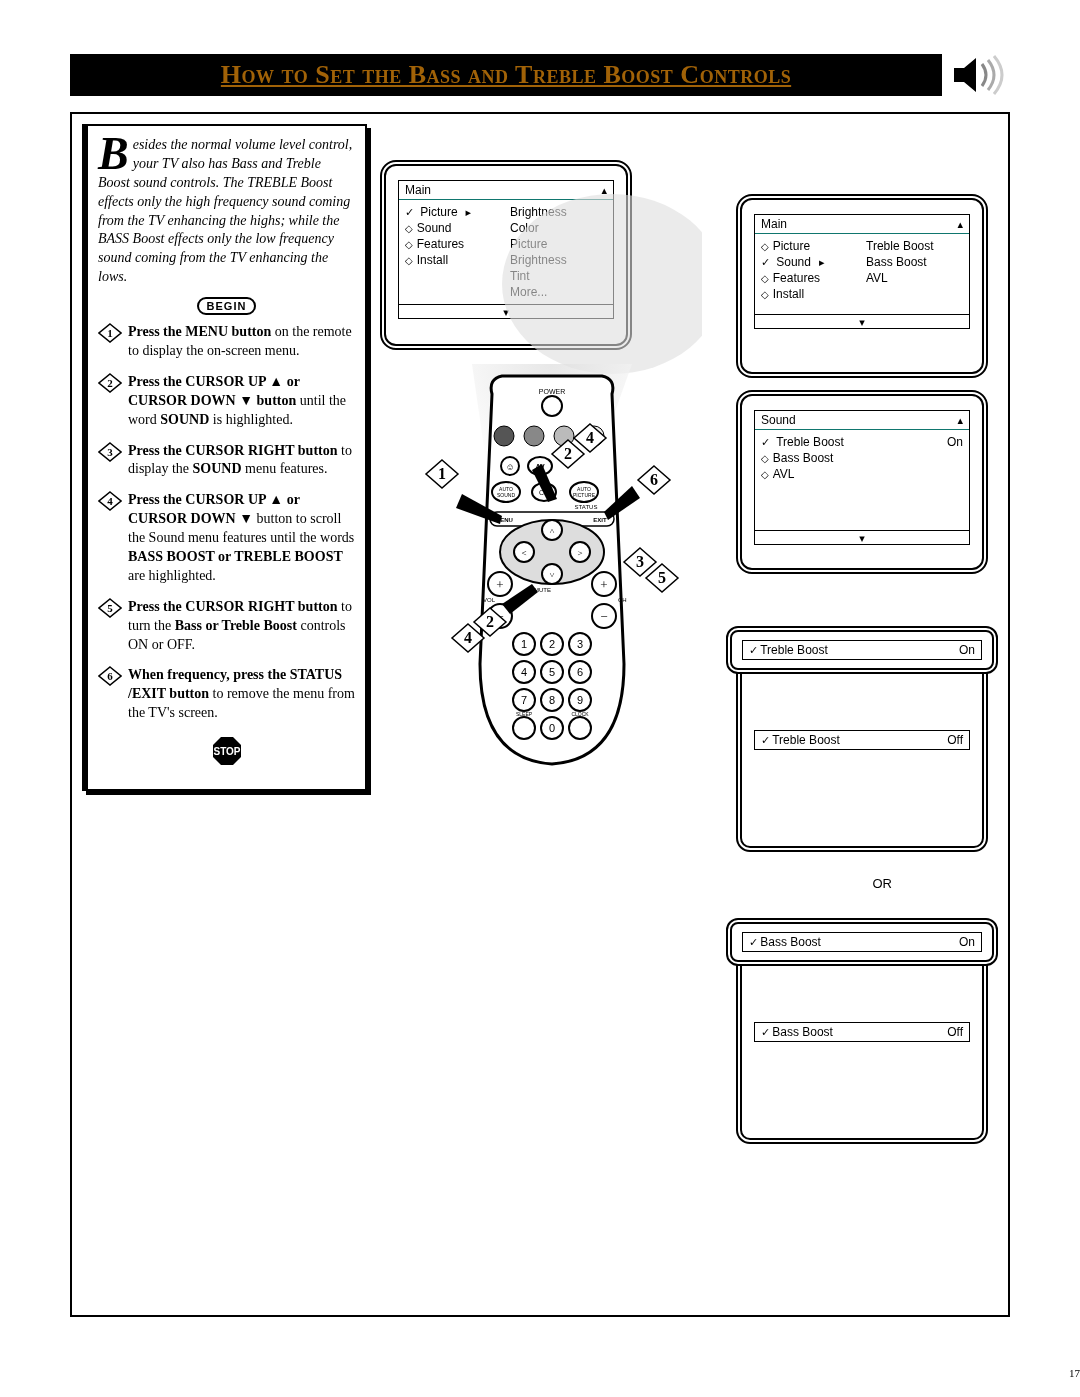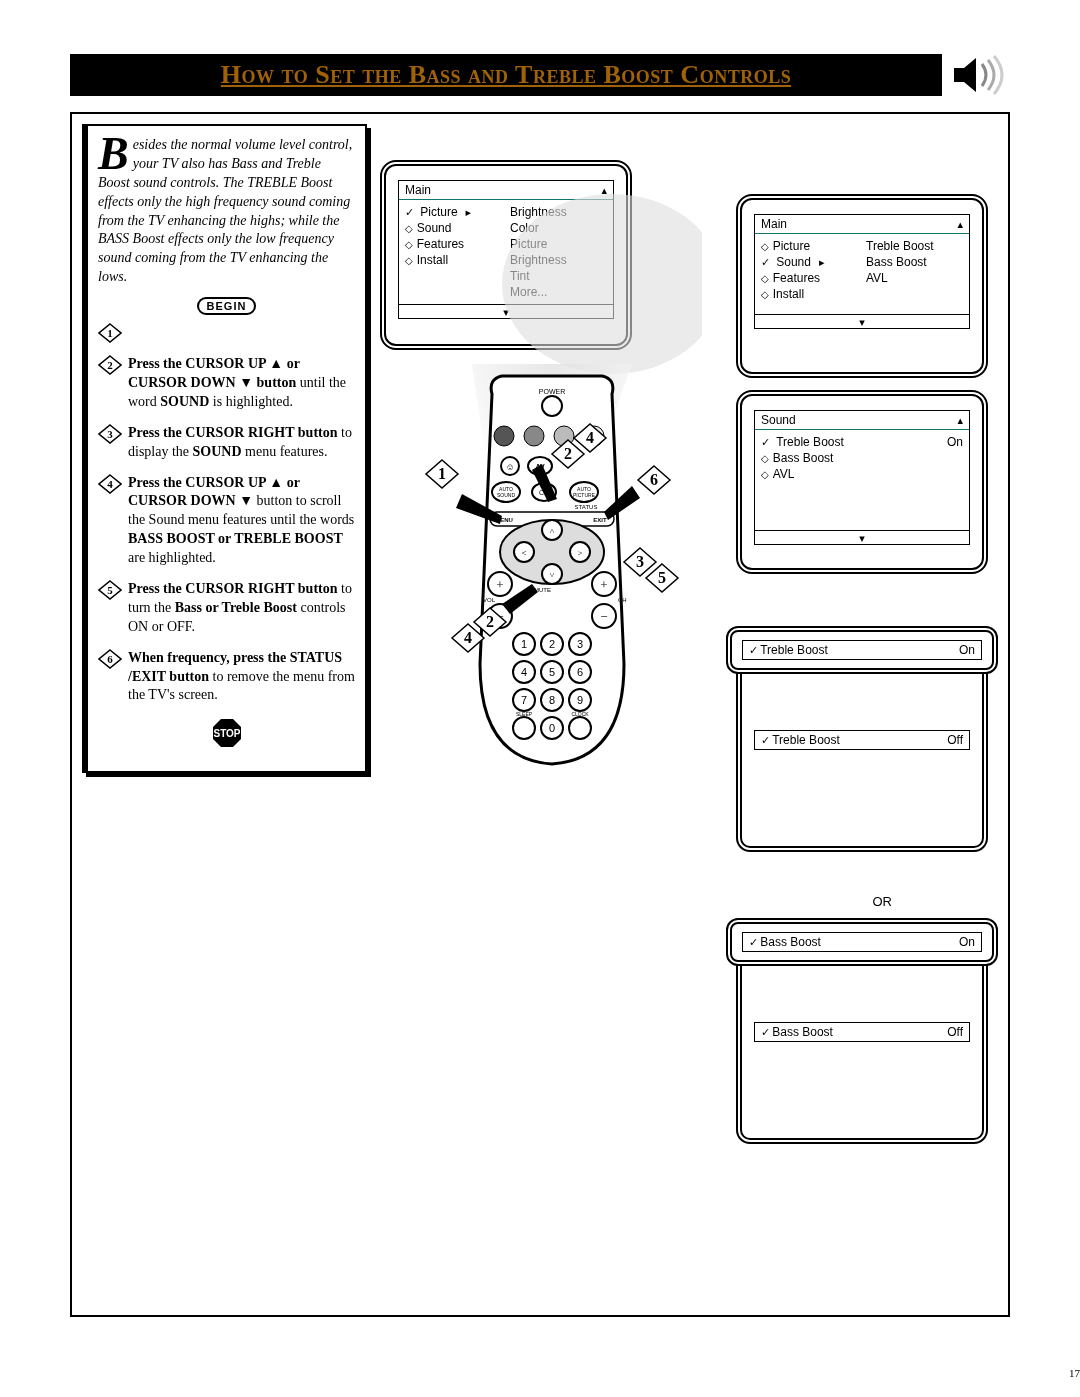--- a/index.html
+++ b/index.html
@@ -220,20 +220,21 @@
         <span class="pill">BEGIN</span>
       </div>
 
       <div class="step">
         <div class="num">
           <svg viewBox="0 0 24 20">
               <polygon points="12,1 23,10 12,19 1,10" fill="#fff" stroke="#000" stroke-width="1.5"></polygon>
               <text x="12" y="14" text-anchor="middle" font-size="11" font-family="serif" font-weight="bold">1</text>
             </svg>
         </div>
+        <div class="txt"><span class="b">Press the MENU button</span><span> on the remote to display the on-screen menu.</span></div>
       </div>
 
       <div class="step">
         <div class="num">
           <svg viewBox="0 0 24 20">
               <polygon points="12,1 23,10 12,19 1,10" fill="#fff" stroke="#000" stroke-width="1.5"></polygon>
               <text x="12" y="14" text-anchor="middle" font-size="11" font-family="serif" font-weight="bold">2</text>
             </svg>
         </div>
         <div class="txt"><span class="b">Press the CURSOR UP ▲ or CURSOR DOWN ▼ button</span><span> until the word </span><span class="b">SOUND</span><span> is highlighted.</span></div>
@@ -425,21 +426,21 @@
         <span>Off</span>
       </div>
     </div>
     <div class="strip" style="top:512px; right:10px; width:272px;">
       <div class="strip-row">
         <span><span class="check"></span><span>Treble Boost</span></span>
         <span>On</span>
       </div>
     </div>
 
-    <div class="or-label" style="top:780px; right:116px;">OR</div>
+    <div class="or-label" style="top:762px; right:116px;">OR</div>
 
     <div class="tv small" style="top:830px; right:20px; width:252px; height:200px; padding-top:10px;">
       <div class="strip-row" style="margin-top:62px;">
         <span><span class="check"></span><span>Bass Boost</span></span>
         <span>Off</span>
       </div>
     </div>
     <div class="strip" style="top:804px; right:10px; width:272px;">
       <div class="strip-row">
         <span><span class="check"></span><span>Bass Boost</span></span>

